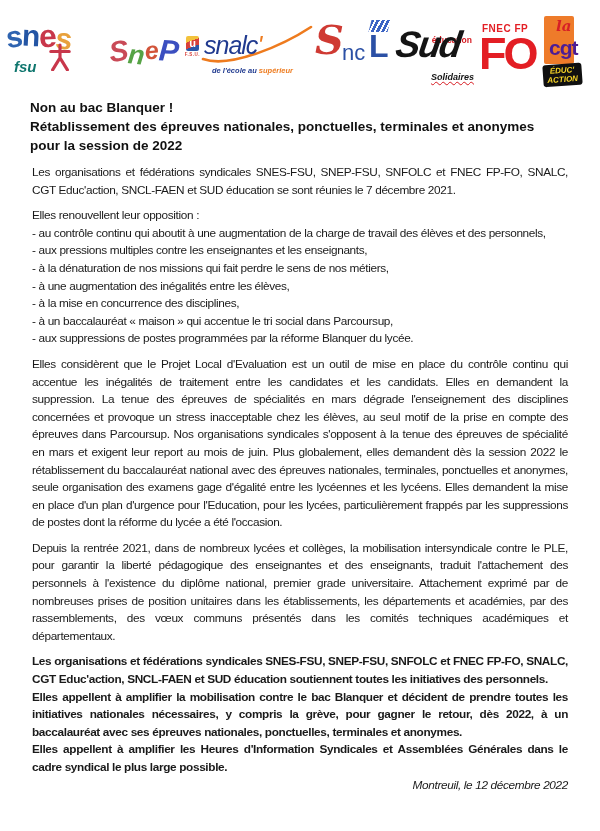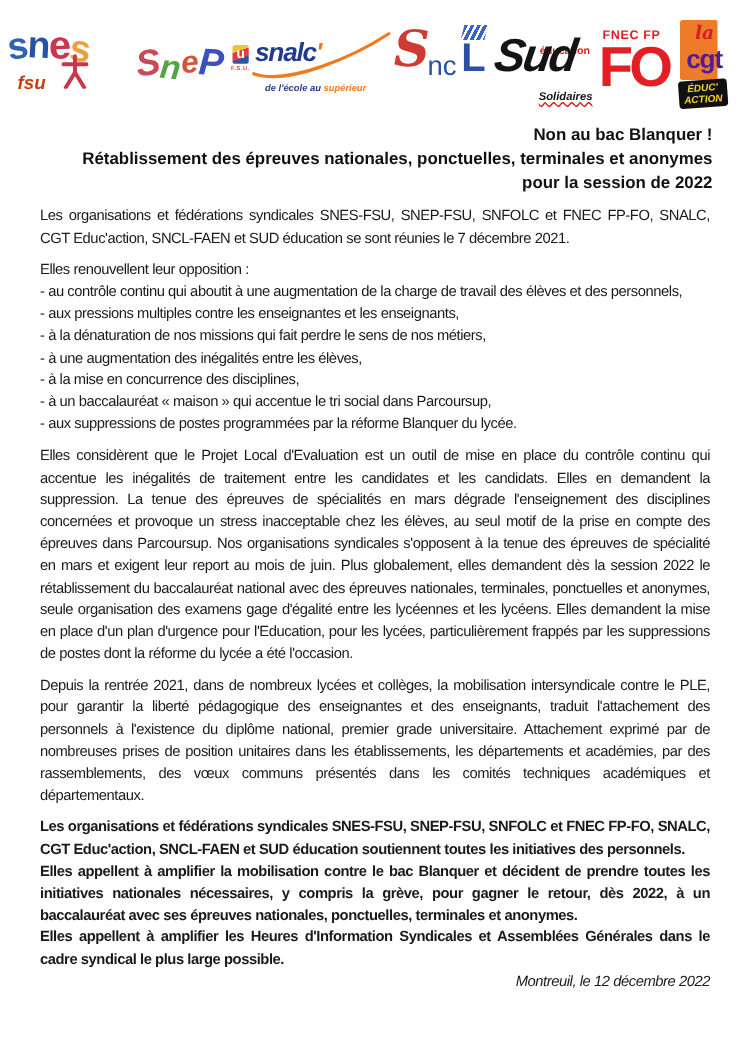--- a/index.html
+++ b/index.html
@@ -35,21 +35,21 @@
   .snep-word span:nth-child(2){ transform:translateY(3px) rotate(6deg); }
   .snep-word span:nth-child(3){ font-size:25px; transform:rotate(-5deg) translateY(-2px); }
   .snep-word span:nth-child(4){ font-size:30px; transform:rotate(4deg); }
   .snep-fsu { position:absolute; right:0; top:20px; width:13px; height:15px; border-radius:2px;
     background:linear-gradient(160deg,#f3c23b 0 34%, #d8403a 34% 67%, #2c57a8 67% 100%);
     color:#fff; font-weight:bold; font-size:11px; line-height:15px; text-align:center; }
   .snep-fsu-cap { position:absolute; right:-1px; top:36px; font-size:4.5px; font-weight:bold; letter-spacing:0.5px; }
 
   
   .logo-snalc { width:106px; }
-  .snalc-word { position:absolute; left:0; top:15px; font-weight:bold; font-style:italic; font-size:21px; letter-spacing:-1px; white-space:nowrap; }
+  .snalc-word { position:absolute; left:0; top:15px; font-weight:normal; font-style:italic; font-size:25px; letter-spacing:-1px; white-space:nowrap; }
   .snalc-swoosh { position:absolute; left:-3px; top:8px; }
   .snalc-tag { position:absolute; left:8px; top:50px; font-size:7.5px; font-weight:bold; font-style:italic; white-space:nowrap; }
 
   
   .logo-sncl { width:76px; }
   .sncl-s   { position:absolute; left:0;  top:4px;  font-family:"DejaVu Serif",serif; font-style:italic; font-weight:bold; font-size:40px; line-height:1; }
   .sncl-mid { position:absolute; left:27px; top:26px; font-weight:normal; font-size:22px; line-height:1; }
   .sncl-l   { position:absolute; left:54px; top:14px; font-weight:bold; font-size:32px; line-height:1; }
   .sncl-flag { position:absolute; right:2px; top:4px; width:19px; height:12px; transform:skewX(-14deg);
     background:repeating-linear-gradient(105deg,#3b63c4 0 3px,#ffffff 3px 5px); }
@@ -68,21 +68,21 @@
   
   .logo-cgt { width:52px; }
   .cgt-box  { position:absolute; left:2px; top:0; width:30px; height:48px; border-radius:2px; }
   .cgt-la   { position:absolute; left:12px; top:1px; font-family:"DejaVu Serif",serif; font-style:italic; font-weight:bold; font-size:15px; }
   .cgt-word { position:absolute; left:5px; top:20px; color:#4c1d95; font-weight:bold; font-size:21px; letter-spacing:-1px; }
   .cgt-tag  { position:absolute; left:1px; top:48px; background:#101010; color:#f5d327;
     font-size:8px; font-weight:bold; font-style:italic; line-height:9px; text-align:center;
     padding:2px 4px; border-radius:3px; transform:rotate(-4deg); }
 
   
-  .title { margin:6px 30px 0; text-align:right; font-weight:bold; font-size:13.5px; line-height:19px; color:#111; }
+  .title { margin:6px 30px 0; text-align:left; font-weight:bold; font-size:13.5px; line-height:19px; color:#111; }
 
   
   .body { margin:9px 32px 0; font-size:11.8px; line-height:17.6px; letter-spacing:-0.35px; text-align:justify; color:#1a1a1a; }
   .body p { margin:0; }
   .gap { margin-top:8px !important; }
   .bold-block p { font-weight:bold; }
   .date-line { margin-top:2px; text-align:right; font-style:italic; }
 </style>
 </head>
 <body>
@@ -91,21 +91,21 @@
 
   <header class="logos">
 
     <div class="logo logo-snes">
       <div class="snes-word">
         <span style="color: rgb(46, 99, 176);">s</span><span style="color: rgb(36, 85, 164);">n</span><span style="color: rgb(200, 55, 75);">e</span><span style="color: rgb(232, 161, 60);">s</span>
       </div>
       <svg class="snes-man" width="24" height="28" viewBox="0 0 26 30">
         <path d="M13,2 V16 M3,9 H23 M13,16 L5,29 M13,16 L21,29" fill="none" stroke="#c8374b" stroke-width="3.4" stroke-linecap="round"></path>
       </svg>
-      <span class="snes-fsu" style="color: #c2410c; font-style: italic;">fsu</span>
+      <span class="snes-fsu" style="color: #0f766e; font-style: italic;">fsu</span>
     </div>
 
     <div class="logo logo-snep">
       <div class="snep-word">
         <span style="color: rgb(201, 74, 87);">S</span><span style="color: rgb(86, 163, 69);">n</span><span style="color: rgb(210, 84, 58);">e</span><span style="color: rgb(59, 79, 192);">P</span>
       </div>
       <div class="snep-fsu">u</div>
       <div class="snep-fsu-cap" style="color: rgb(216, 64, 58);">F.S.U.</div>
     </div>
 

